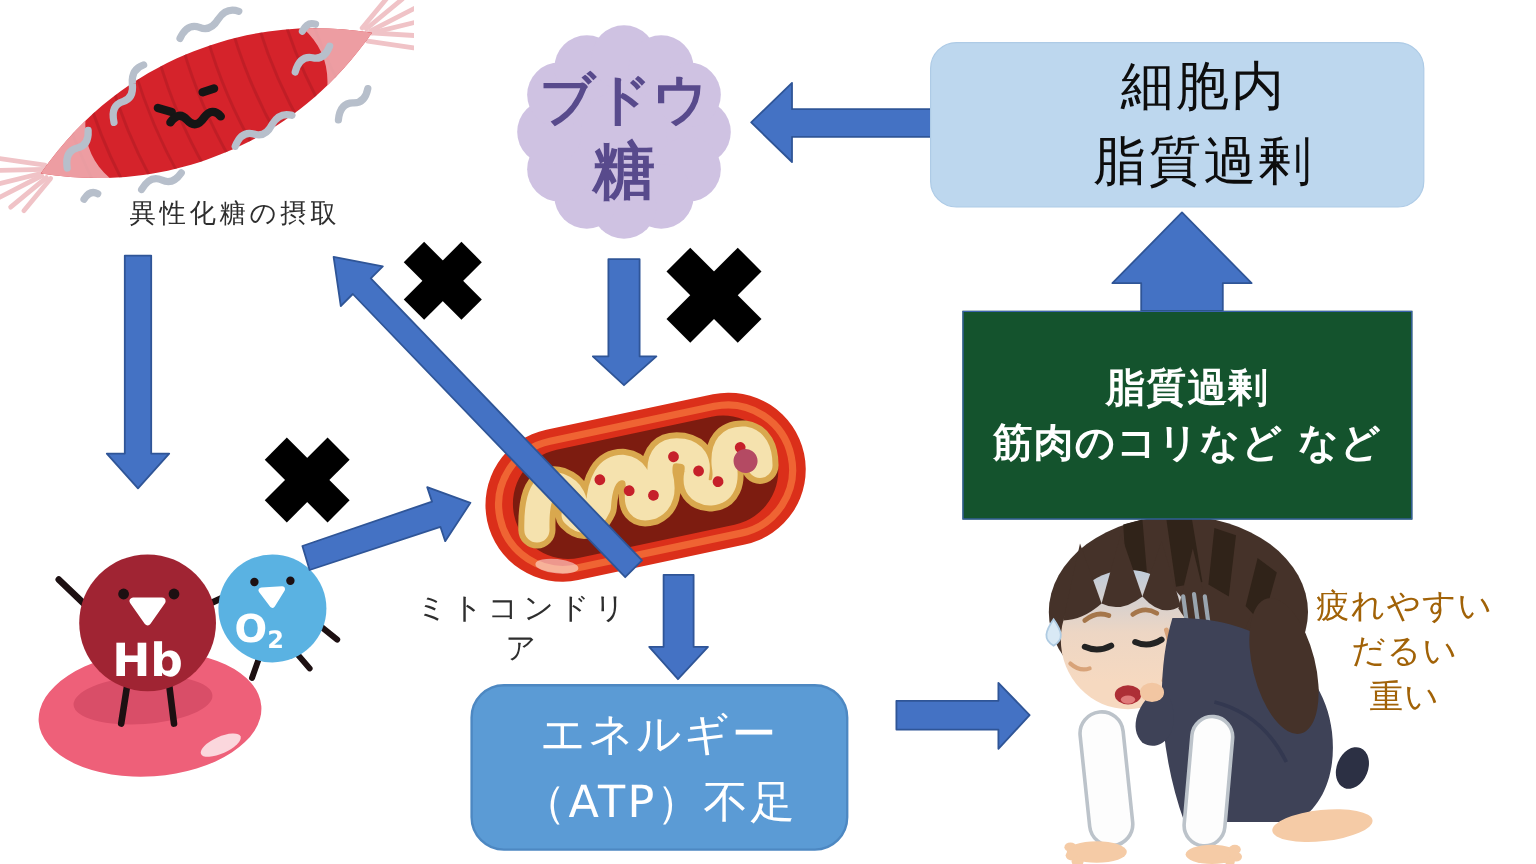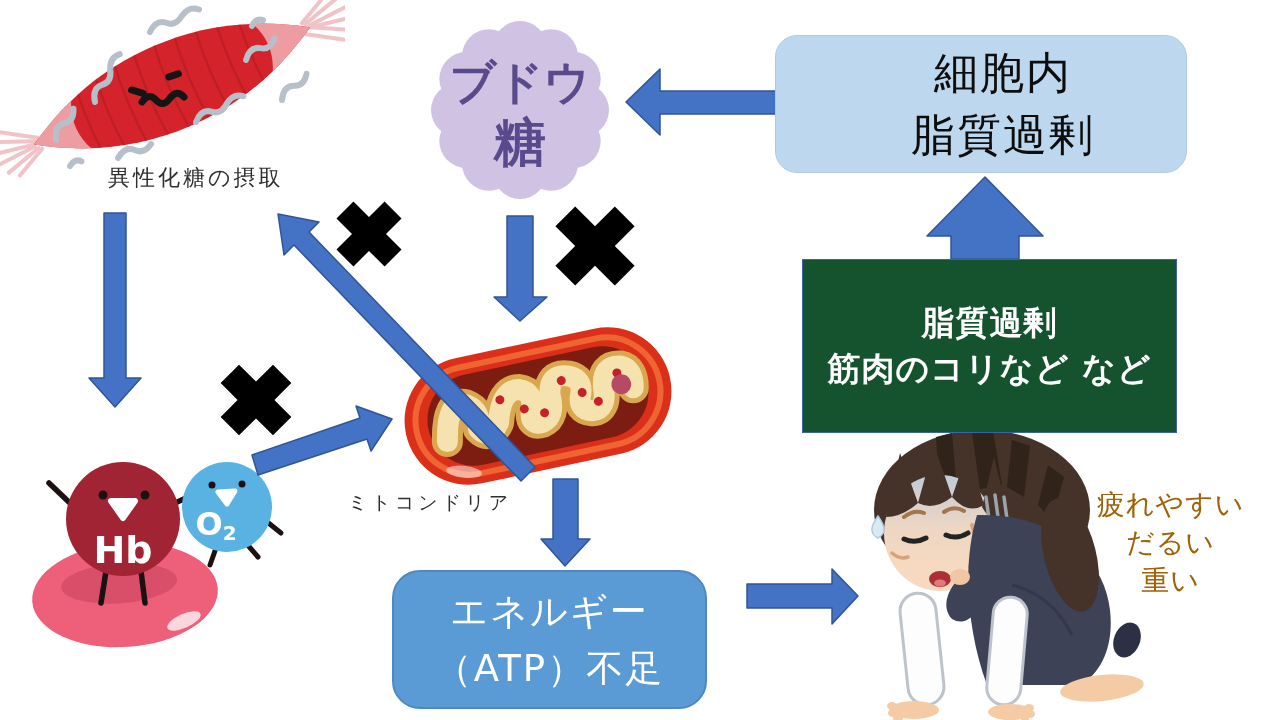--- a/index.html
+++ b/index.html
@@ -24,21 +24,21 @@
   }
   .box-energy{
     left:392px;top:570px;width:315px;height:139px;background:#5b9bd5;
     border:2px solid #4d88c2;border-radius:28px;color:#ffffff;
     font-size:37px;line-height:57px;font-weight:normal;letter-spacing:2px;
   }
   .label{
     position:absolute;color:#2e2e2e;font-weight:300;
   }
   .label-muscle{left:108px;top:163px;width:220px;font-size:22px;letter-spacing:3px;}
-  .label-mito{left:348px;top:490px;width:200px;font-size:19px;letter-spacing:4px;}
+  .label-mito{left:336px;top:490px;width:200px;font-size:25px;letter-spacing:4px;text-align:center;}
   .label-symptoms{
     left:1078px;top:486px;width:185px;font-size:28px;line-height:38px;
     text-align:center;color:#a16207;letter-spacing:1px;
   }
   svg{display:block;}
   .overlay{position:absolute;left:0;top:0;z-index:5;pointer-events:none;}
   .illus{z-index:3;}
   .boxlayer{z-index:10;}
   .txtlayer{z-index:12;}
 </style>

